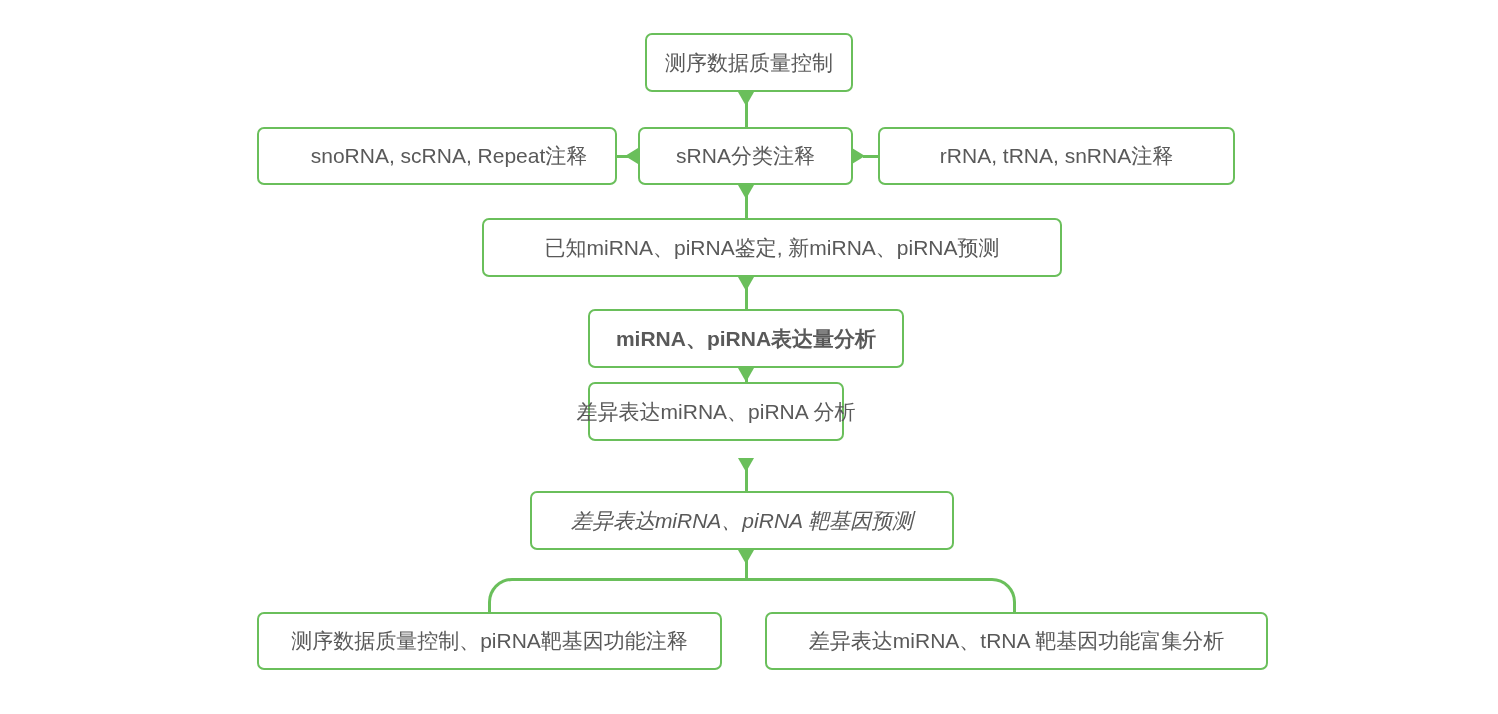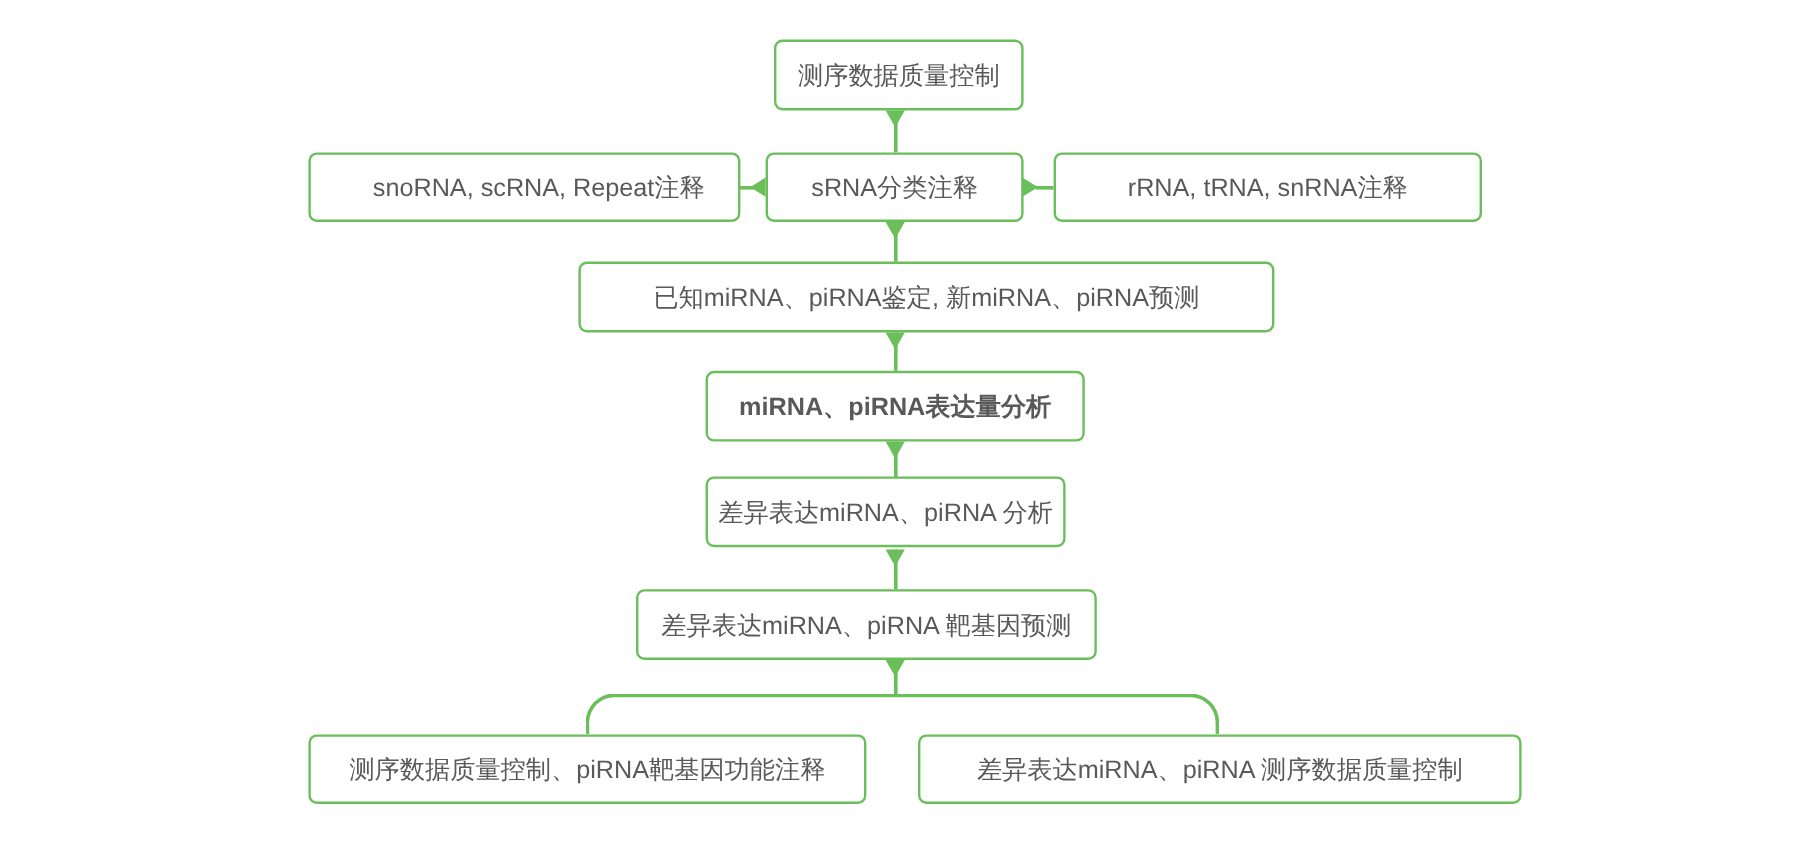--- a/index.html
+++ b/index.html
@@ -119,37 +119,37 @@
   <div class="vline" style="left:745px; top:277px; height:32px;"></div>
   <div class="tri-down" style="left:738px; top:277px;"></div>
 
   <div class="node" style="left:588px; top:309px; width:316px; height:59px;font-weight:bold;">
     <span>miRNA、piRNA表达量分析</span>
   </div>
 
   <div class="vline" style="left:745px; top:368px; height:31px;"></div>
   <div class="tri-down" style="left:738px; top:368px;"></div>
 
-  <div class="node" style="left:588px; top:397px; width:300px; height:59px;">
+  <div class="node" style="left:588px; top:382px; width:256px; height:59px;">
     <span>差异表达miRNA、piRNA 分析</span>
   </div>
 
   <div class="vline" style="left:745px; top:458px; height:33px;"></div>
   <div class="tri-down" style="left:738px; top:458px;"></div>
 
-  <div class="node" style="left:530px; top:491px; width:384px; height:59px;">
+  <div class="node" style="left:530px; top:491px; width:424px; height:59px;font-style:italic;">
     <span>差异表达miRNA、piRNA 靶基因预测</span>
   </div>
 
   <div class="vline" style="left:745px; top:550px; height:30px;"></div>
   <div class="tri-down" style="left:738px; top:550px;"></div>
 
   <div class="branch" style="left:488px; top:578px; width:528px; height:34px;"></div>
 
   <div class="node" style="left:257px; top:612px; width:465px; height:58px;">
     <span>测序数据质量控制、piRNA靶基因功能注释</span>
   </div>
 
   <div class="node" style="left:765px; top:612px; width:503px; height:58px;">
-    <span>差异表达miRNA、piRNA 测序数据质量控制</span>
+    <span>差异表达miRNA、tRNA 靶基因功能富集分析</span>
   </div>
 
 </div>
 
 </body></html>

